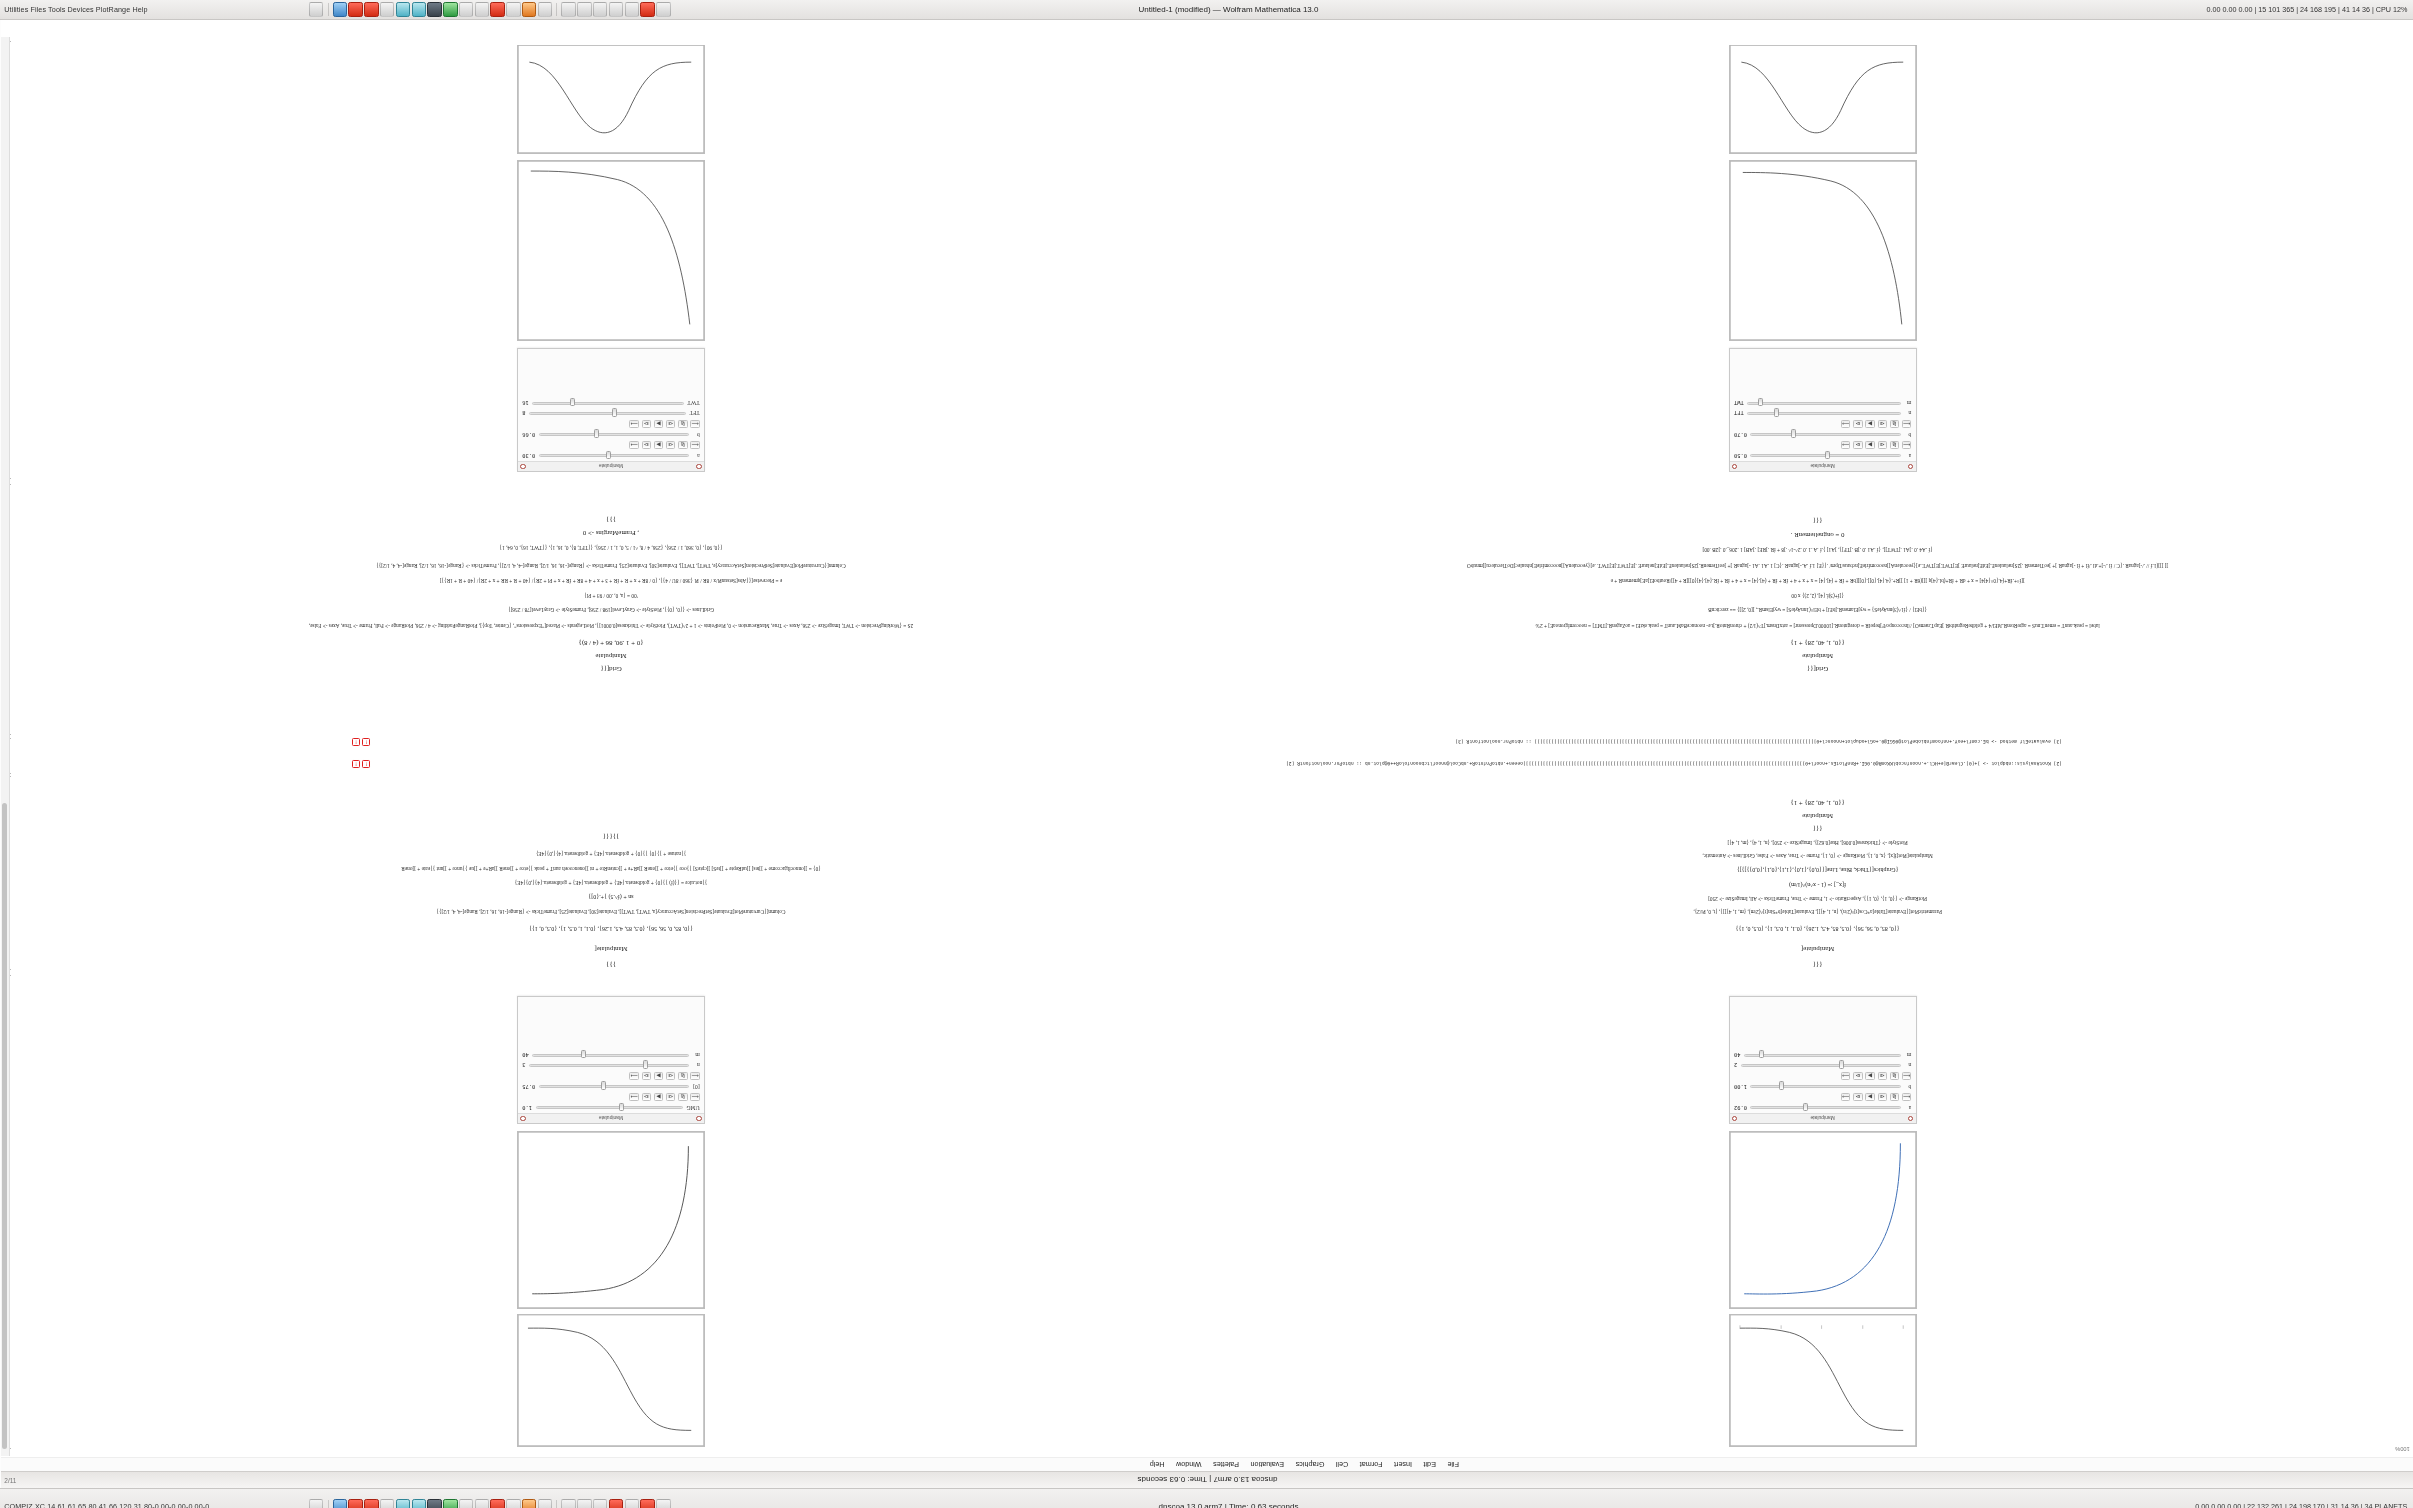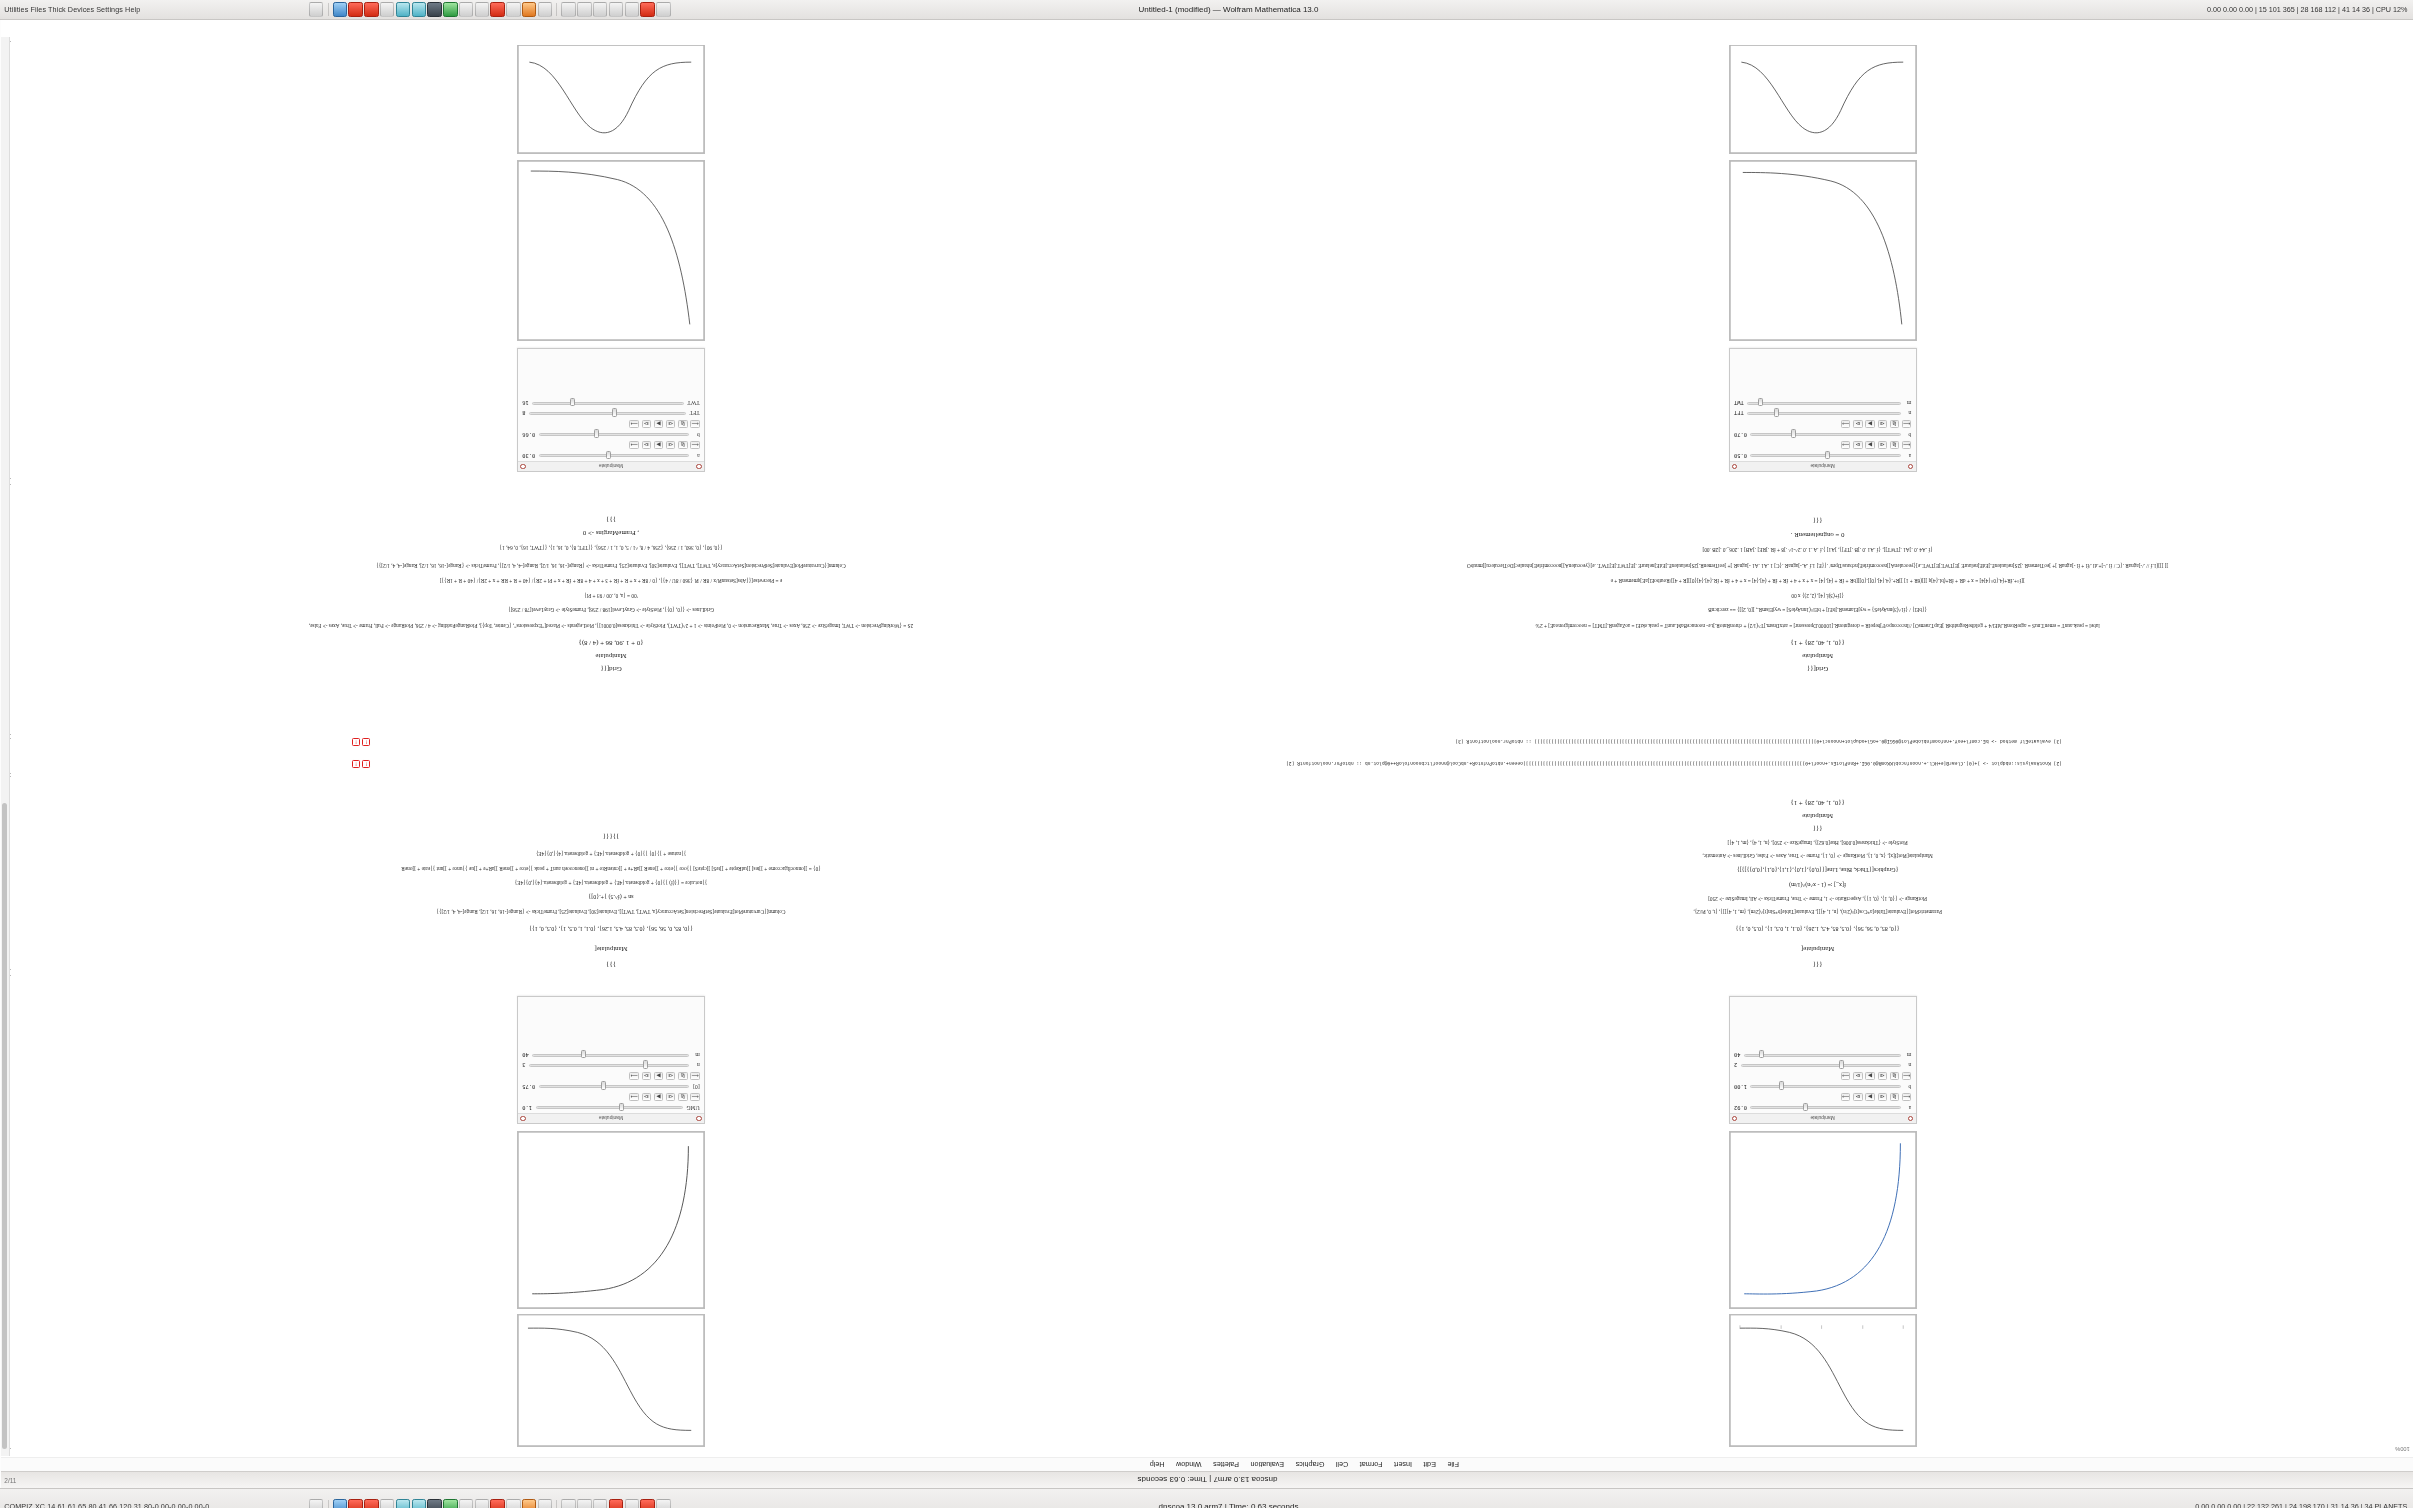--- a/index.html
+++ b/index.html
@@ -179,21 +179,21 @@
   }
   .edge-mark { position: absolute; font-size: 5.7px; color: #777; }
 </style>
 </head>
 <body>
 
 <div id="root">
 
   <div class="panel top">
     <div class="panel-left">
-      <span class="sysmenu">Utilities  Files  Thick  Devices  Settings  Help</span>
+      <span class="sysmenu">Utilities  Files  Tools  Devices  PlotRange  Help</span>
     </div>
     <div class="panel-center">
       <span class="tray-icon grey"></span>
       <span class="tray-sep"></span>
       <span class="tray-icon blue"></span>
       <span class="tray-icon red"></span>
       <span class="tray-icon red"></span>
       <span class="tray-icon grey"></span>
       <span class="tray-icon teal"></span>
       <span class="tray-icon teal"></span>
@@ -208,21 +208,21 @@
       <span class="tray-sep"></span>
       <span class="tray-icon grey"></span>
       <span class="tray-icon grey"></span>
       <span class="tray-icon grey"></span>
       <span class="tray-icon grey"></span>
       <span class="tray-icon grey"></span>
       <span class="tray-icon red"></span>
       <span class="tray-icon grey"></span>
     </div>
     <div class="panel-right">
-      <span class="panel-clock">0.00  0.00  0.00  |  15  101  365  |  28  168  112  |  41  14  36  |  CPU 12%</span>
+      <span class="panel-clock">0.00  0.00  0.00  |  15  101  365  |  24  168  195  |  41  14  36  |  CPU 12%</span>
     </div>
     <div class="panel-title">Untitled-1 (modified) — Wolfram Mathematica 13.0</div>
   </div>
 
   <div id="win">
 
     <div class="win-titlebar">
       <span>dnscoa 13.0  arm7 | Time: 0.63 seconds</span>
     </div>
 

